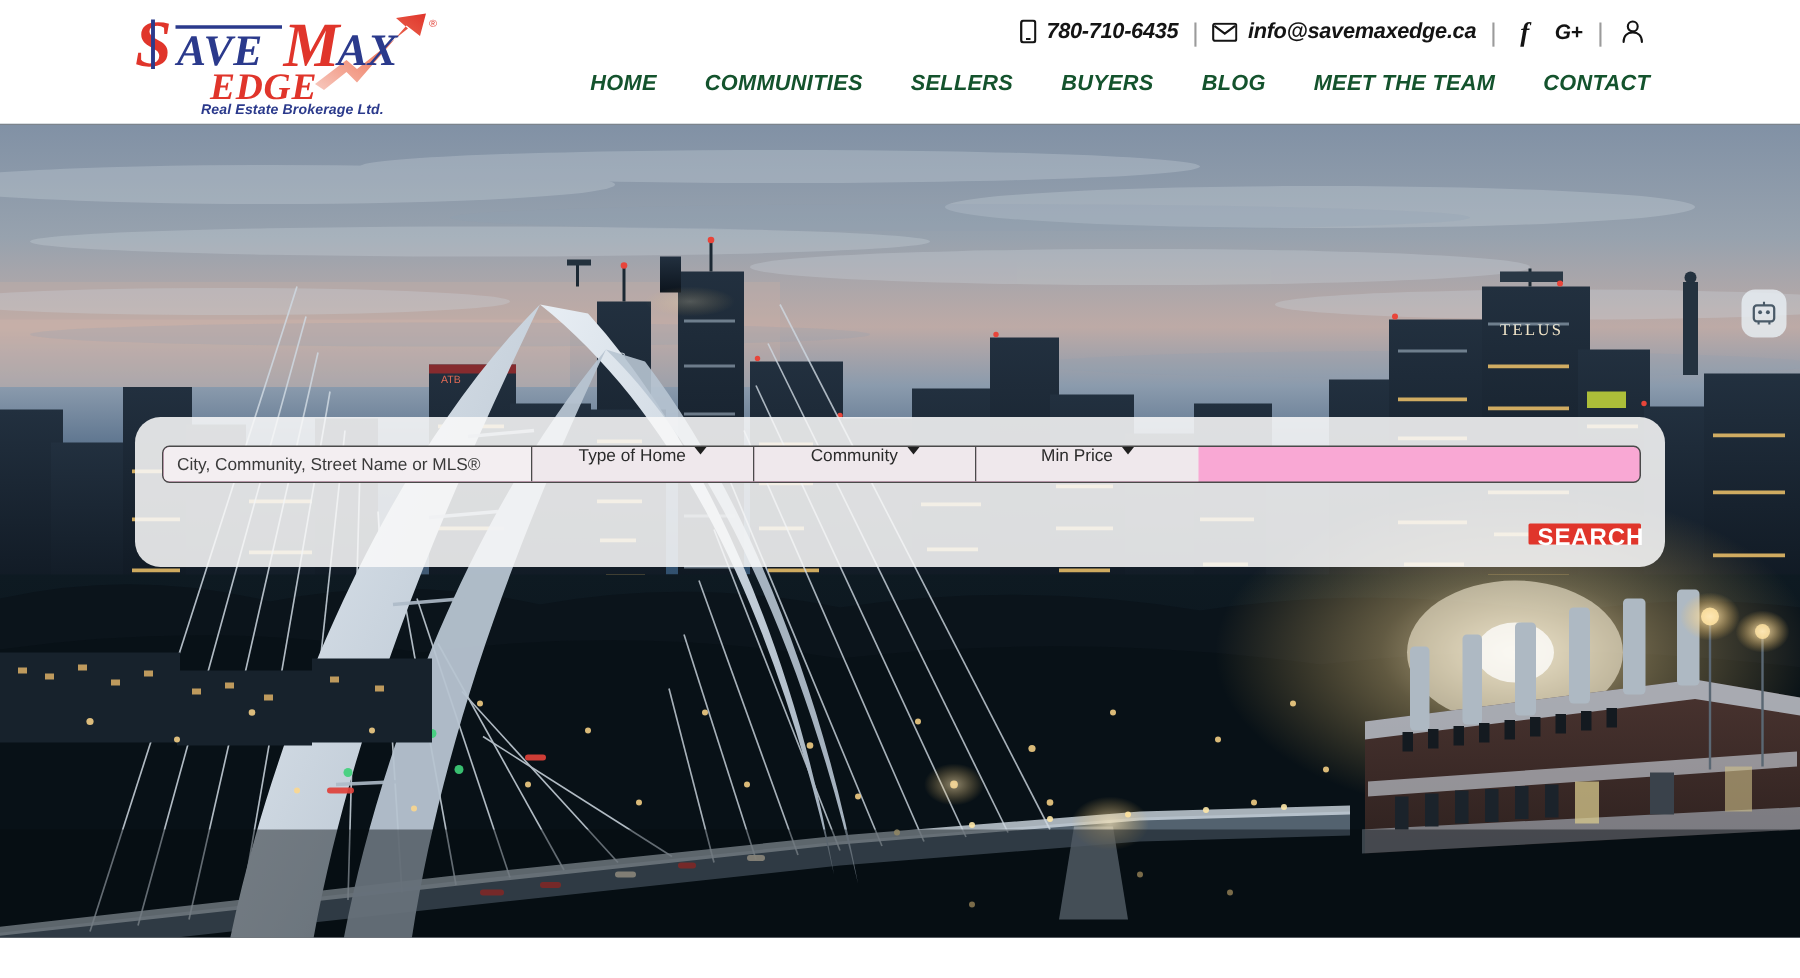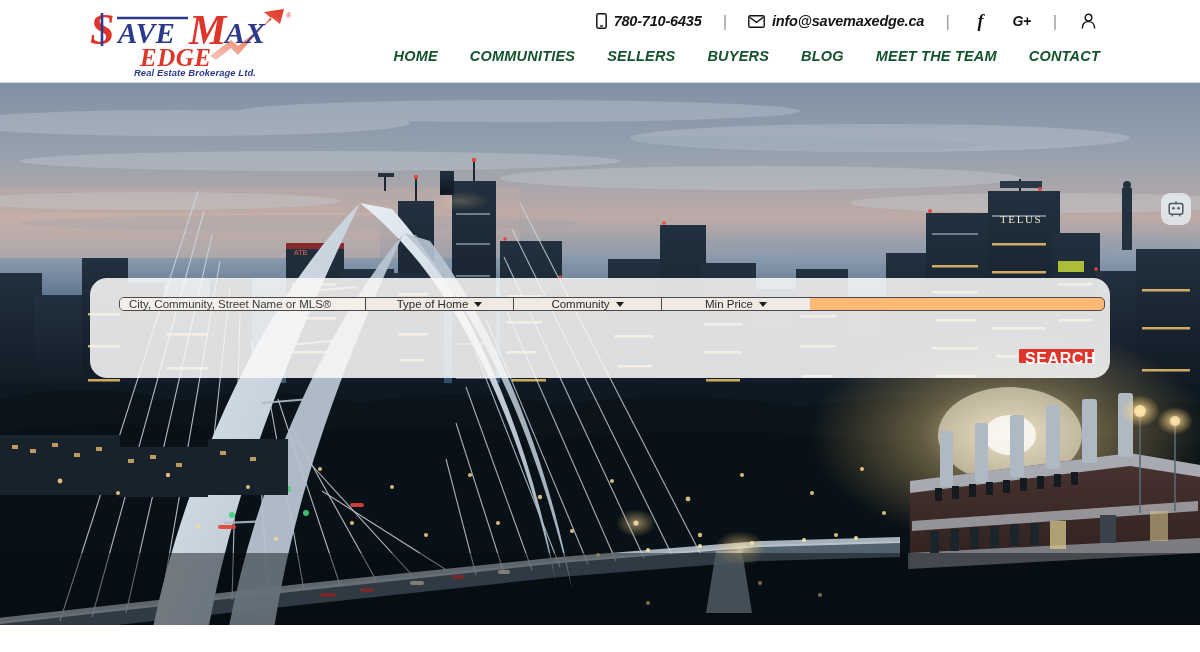--- a/index.html
+++ b/index.html
@@ -31,21 +31,21 @@
   }
   .logo-svg { display: block; }
 
   .topbar {
     position: absolute;
     right: 102px;
     top: 9px;
     display: flex;
     align-items: center;
     height: 24px;
-    gap: 12px;
+    gap: 0px;
   }
   .topbar-item {
     display: flex;
     align-items: center;
     font-size: 14.5px;
     font-weight: bold;
     color: #141414;
     letter-spacing: -0.2px;
     white-space: nowrap;
     text-decoration: none;
@@ -144,34 +144,33 @@
     left: 90px;
     top: 195px;
     width: 1020px;
     height: 100px;
     background: rgba(248,248,248,0.88);
     border-radius: 17px;
     z-index: 6;
   }
   .search-row {
     position: absolute;
-    left: 29px;
+    left: 18px;
     top: 19px;
     width: 986px;
-    height: 14px;
+    height: 25px;
     display: flex;
     border: 1px solid #4a4a4a;
     border-radius: 5px;
     overflow: hidden;
-    background: #fdba74;
+    background: #f9a8d4;
   }
   .sf {
     height: 100%;
     display: flex;
-    align-items: center;
     justify-content: center;
     font-size: 11.5px;
     color: #2b2b2b;
     background: rgba(238,238,238,0.92);
     border-right: 1px solid #4a4a4a;
     cursor: pointer;
     user-select: none;
     white-space: nowrap;
   }
   .sf:last-child { border-right: none; }

